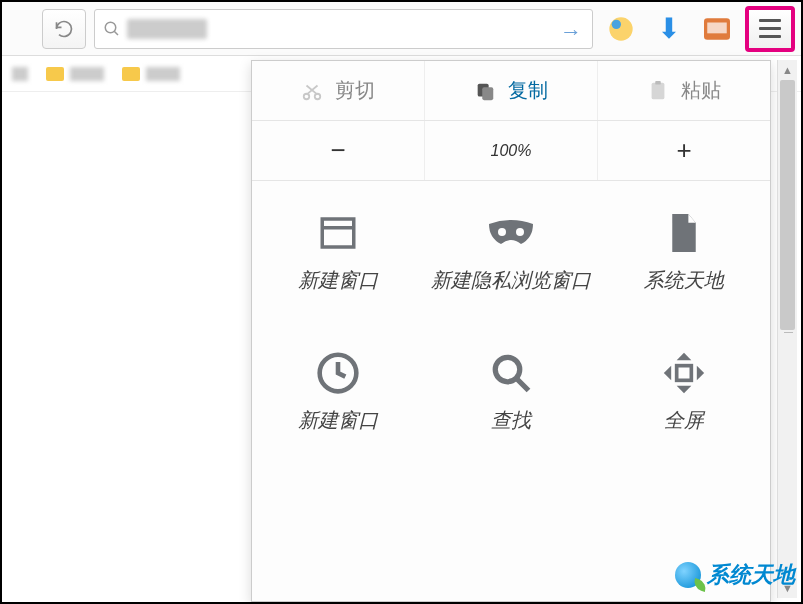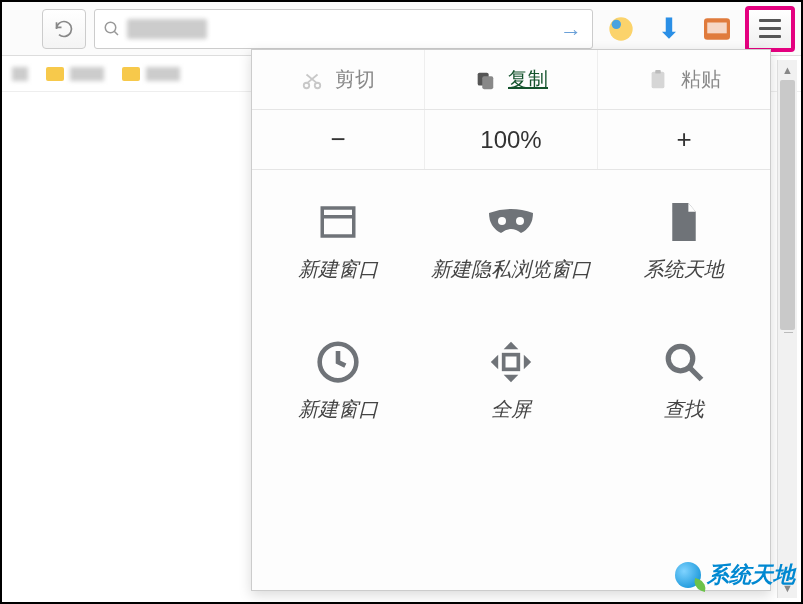--- a/index.html
+++ b/index.html
@@ -70,48 +70,48 @@
   }
   .bm-item { display:flex; align-items:center; gap:6px; }
   .bm-folder { width:18px; height:14px; background:#f7c94b; border-radius:2px; }
   .bm-blur { background:#ccc; filter:blur(2px); width:34px; height:14px; }
   .bm-blur.short { width:16px; }
 
   
   .panel {
     position:absolute;
     right: 30px;
-    top: 47px;
+    top: 58px;
     width: 520px;
     background:#fdfdfd;
     border:1px solid #ccc;
     box-shadow: 0 4px 12px rgba(0,0,0,.15);
   }
   .clip-row {
     height: 60px;
     display:flex;
     border-bottom:1px solid #e5e5e5;
   }
   .clip-cell {
     flex:1;
     display:flex; align-items:center; justify-content:center; gap:12px;
     color:#888; font-size:20px;
     border-right:1px solid #eee;
   }
   .clip-cell:last-child{border-right:none;}
-  .clip-cell.dark { color:#14532d;text-decoration:underline; }
+  .clip-cell.dark { color:#0369a1; }
   .zoom-row {
     height:60px; display:flex; border-bottom:1px solid #e5e5e5;
   }
   .zoom-cell {
     flex:1; display:flex; align-items:center; justify-content:center;
     color:#333; font-size:26px; border-right:1px solid #eee;
   }
   .zoom-cell:last-child{border-right:none;}
-  .zoom-cell.mid{ font-size:24px; }
+  .zoom-cell.mid{ font-size:16px;font-style:italic; }
 
   .grid {
     display:grid;
     grid-template-columns: repeat(3, 1fr);
     grid-auto-rows: 140px;
     font-style: italic;
   }
   .grid-item {
     display:flex; flex-direction:column;
     align-items:center; justify-content:center;
@@ -292,40 +292,40 @@
       <div class="icon-wrap">
           <svg width="44" height="44" viewBox="0 0 24 24" fill="none" stroke="#6f7378" stroke-width="2.5">
             <circle cx="12" cy="12" r="10"></circle>
             <polyline points="12 6 12 12 16 14"></polyline>
           </svg>
         </div>
       <span>新建窗口</span>
     </div>
     <div class="grid-item">
       <div class="icon-wrap">
+          <svg width="42" height="42" viewBox="0 0 24 24" fill="none" stroke="#6f7378" stroke-width="3">
+            <circle cx="10" cy="10" r="7"></circle>
+            <line x1="15" y1="15" x2="22" y2="22"></line>
+          </svg>
+        </div>
+      <span>查找</span>
+    </div>
+
+    <div class="grid-item">
+      <div class="icon-wrap">
           <svg width="44" height="44" viewBox="0 0 24 24" fill="#6f7378">
             <polygon points="12,1 16,5 8,5"></polygon>
             <polygon points="12,23 8,19 16,19"></polygon>
             <polygon points="1,12 5,8 5,16"></polygon>
             <polygon points="23,12 19,16 19,8"></polygon>
             <rect x="8" y="8" width="8" height="8" fill="none" stroke="#6f7378" stroke-width="2"></rect>
           </svg>
         </div>
       <span>全屏</span>
     </div>
-
-    <div class="grid-item">
-      <div class="icon-wrap">
-          <svg width="42" height="42" viewBox="0 0 24 24" fill="none" stroke="#6f7378" stroke-width="3">
-            <circle cx="10" cy="10" r="7"></circle>
-            <line x1="15" y1="15" x2="22" y2="22"></line>
-          </svg>
-        </div>
-      <span>查找</span>
-    </div>
     <div class="grid-item"></div>
   </div>
 </div>
 
 <div class="scrollbar">
   <div class="scroll-up">▲</div>
   <div class="scroll-thumb"></div>
   <div class="scroll-divider"></div>
   <div class="scroll-down" style="position:absolute;bottom:0;left:0;right:0">▼</div>
 </div>

